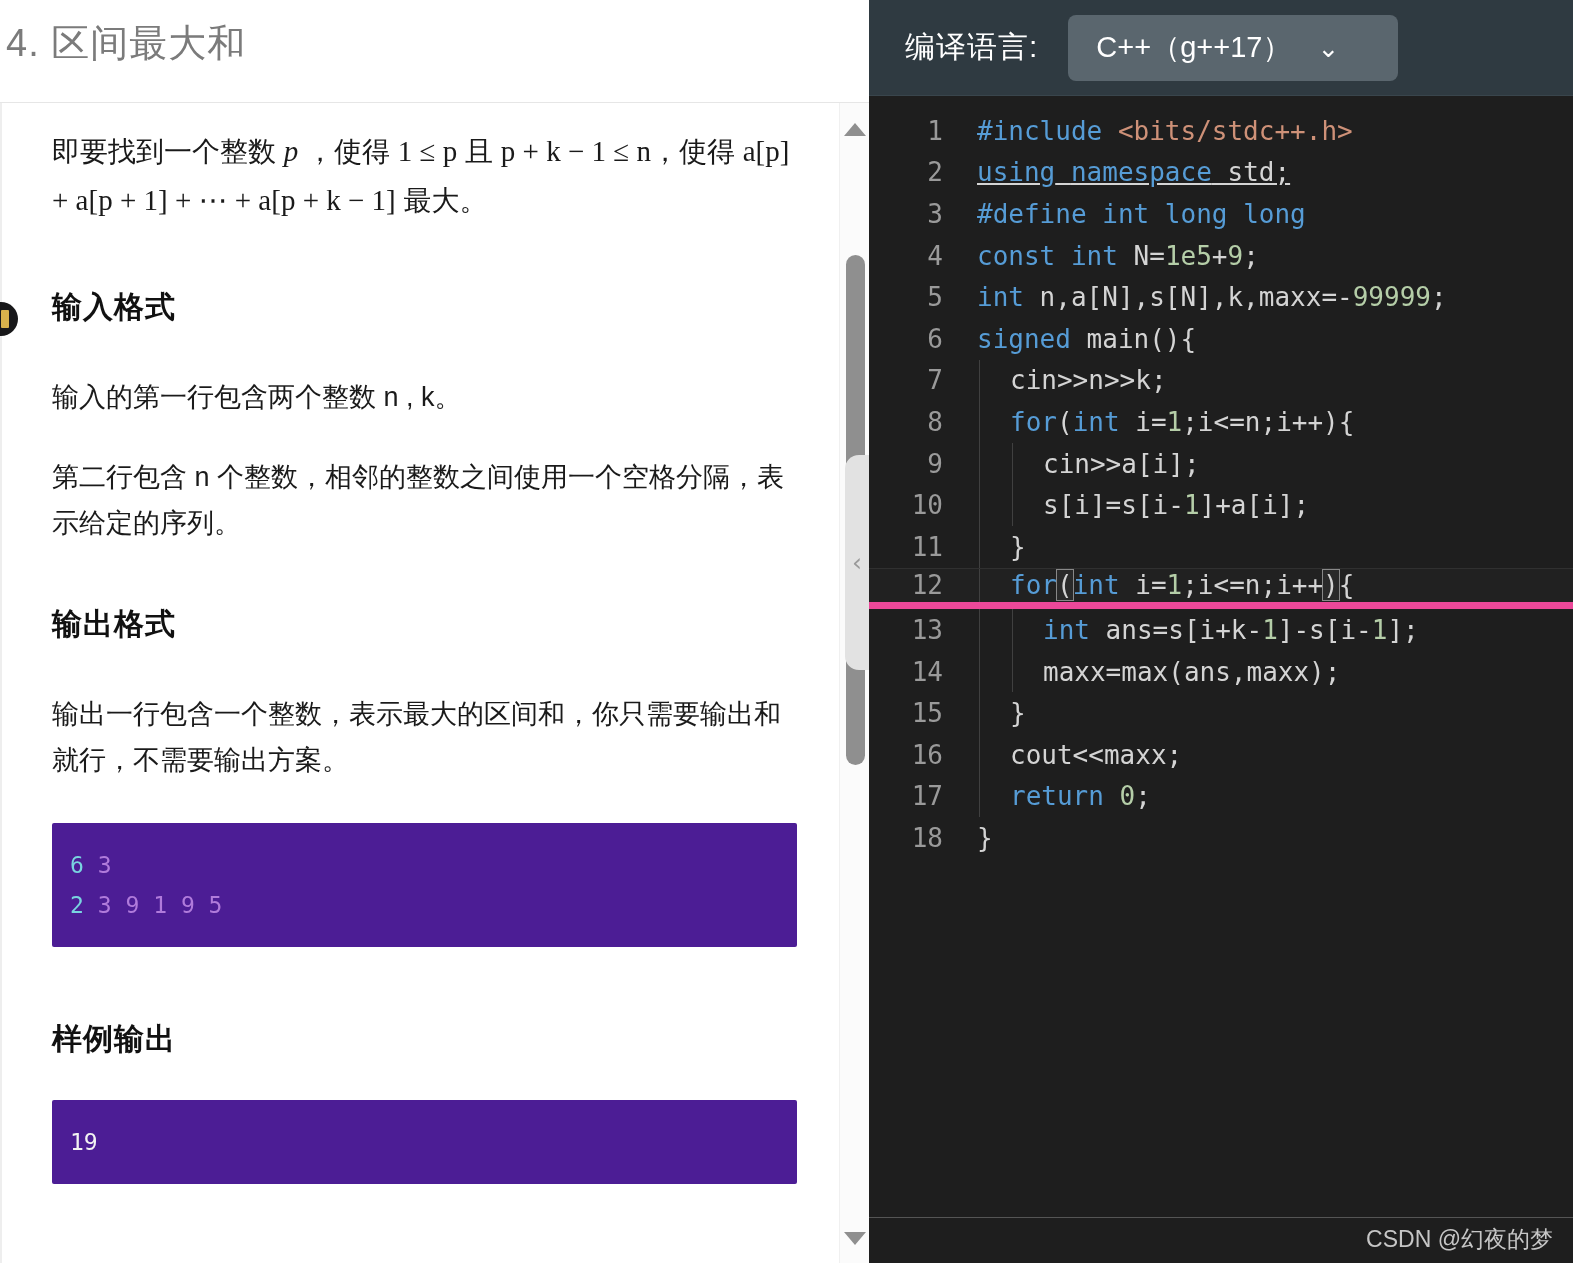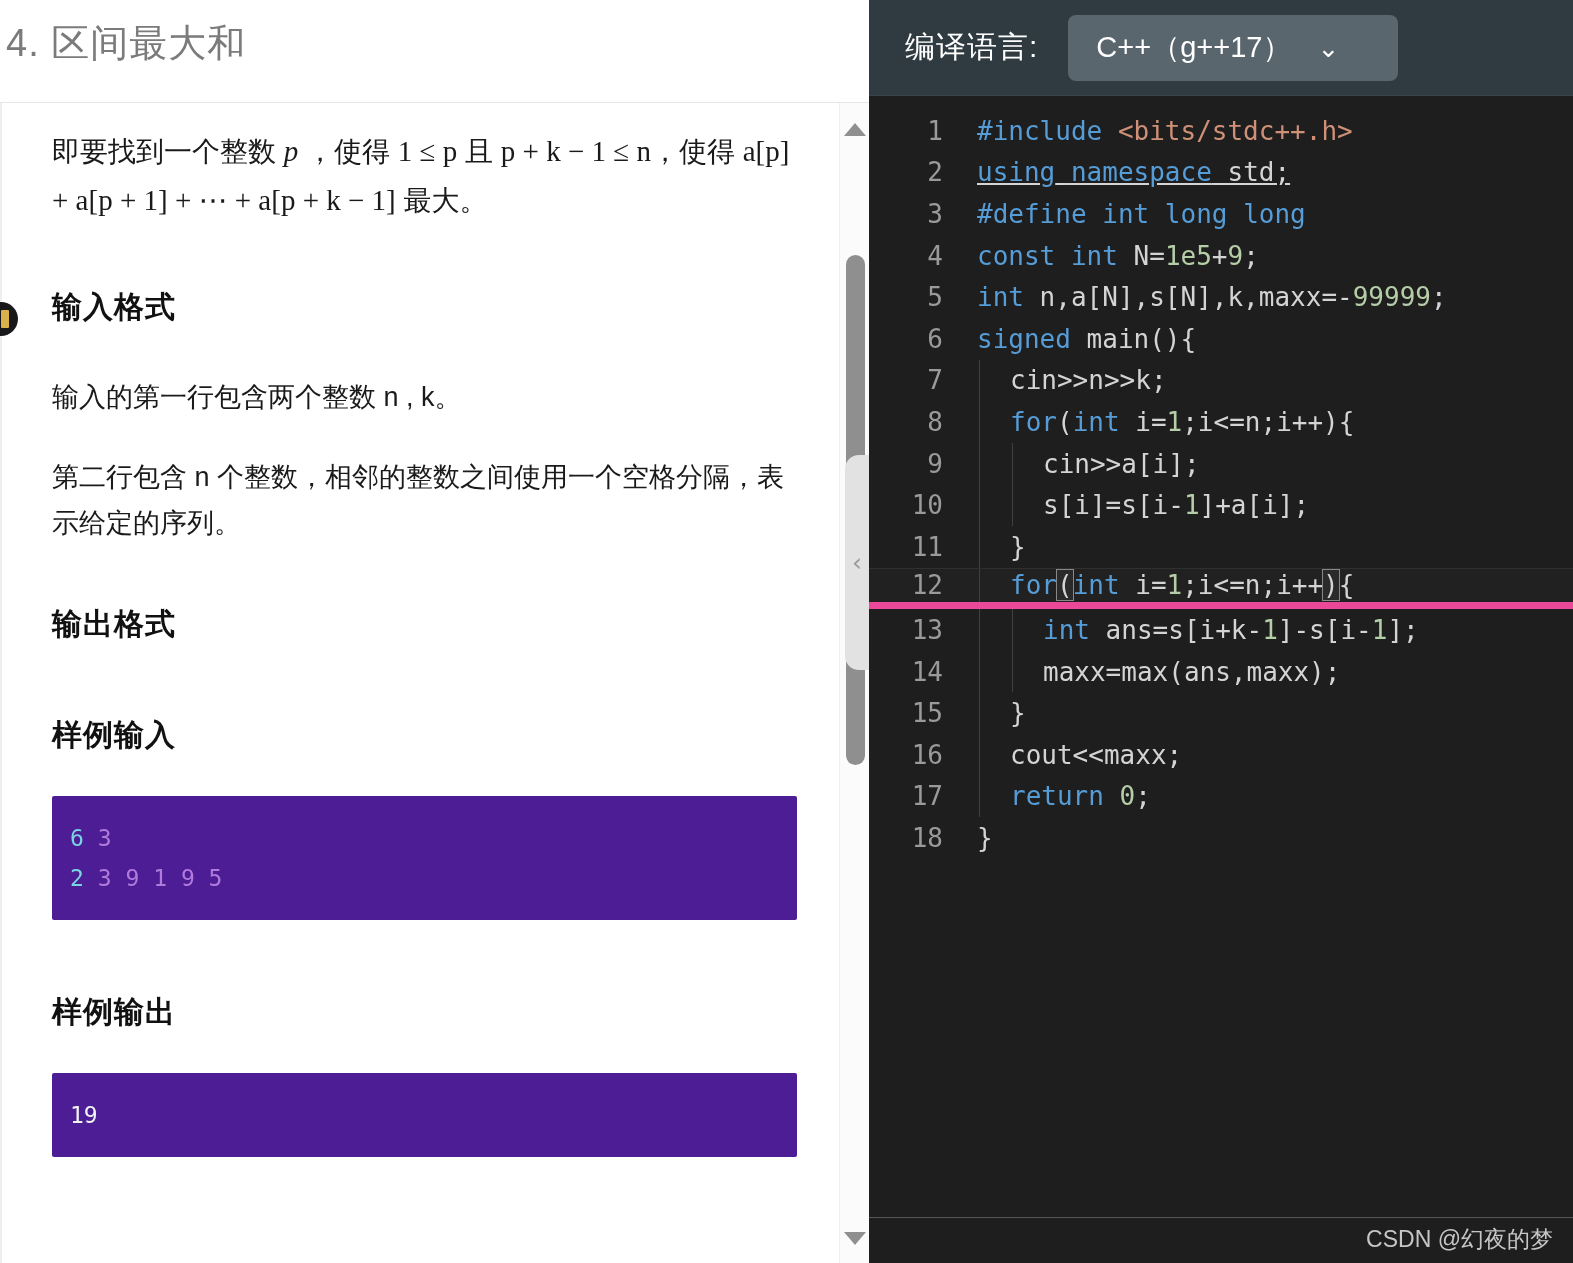--- a/index.html
+++ b/index.html
@@ -270,21 +270,21 @@
     <div class="problem-title">4. 区间最大和</div>
     <div class="title-rule"></div>
 
     <div class="left-scroll-region">
       <div class="content" id="problem-content">
           <p class="para mathline" style="margin-top: 24px;"><span>即要找到一个整数 </span><span class="mj">p</span><span> ，使得 </span><span class="mjn">1 ≤ p</span><span> 且 </span><span class="mjn">p + k − 1 ≤ n</span><span>，使得 </span><span class="mjn">a[p] + a[p + 1] + ⋯ + a[p + k − 1]</span><span> 最大。</span></p>
           <p class="sec-heading" style="margin-top: 62px;">输入格式</p>
           <p class="para" style="margin-top: 46px;">输入的第一行包含两个整数 n , k。</p>
           <p class="para" style="margin-top: 34px;">第二行包含 n 个整数，相邻的整数之间使用一个空格分隔，表示给定的序列。</p>
           <p class="sec-heading" style="margin-top: 58px;">输出格式</p>
-          <p class="sec-heading" style="margin-top: 70px;">样例输入</p>
+          <p class="para" style="margin-top: 46px;">输出一行包含一个整数，表示最大的区间和，你只需要输出和就行，不需要输出方案。</p>
           <div class="codeblock" style="margin-top: 40px;"><div><span class="tok-c">6</span><span class="tok-w"> </span><span class="tok-p">3</span></div><div><span class="tok-c">2</span><span class="tok-w"> </span><span class="tok-p">3</span><span class="tok-w"> </span><span class="tok-p">9</span><span class="tok-w"> </span><span class="tok-p">1</span><span class="tok-w"> </span><span class="tok-p">9</span><span class="tok-w"> </span><span class="tok-p">5</span></div></div>
           <p class="sec-heading" style="margin-top: 72px;">样例输出</p>
           <div class="codeblock" style="margin-top: 40px;"><div class="tok-w">19</div></div>
         </div>
     </div>
 
     <div class="badge-sliver"></div>
 
     <div class="scrollbar">
       <div class="sb-arrow up"></div>

